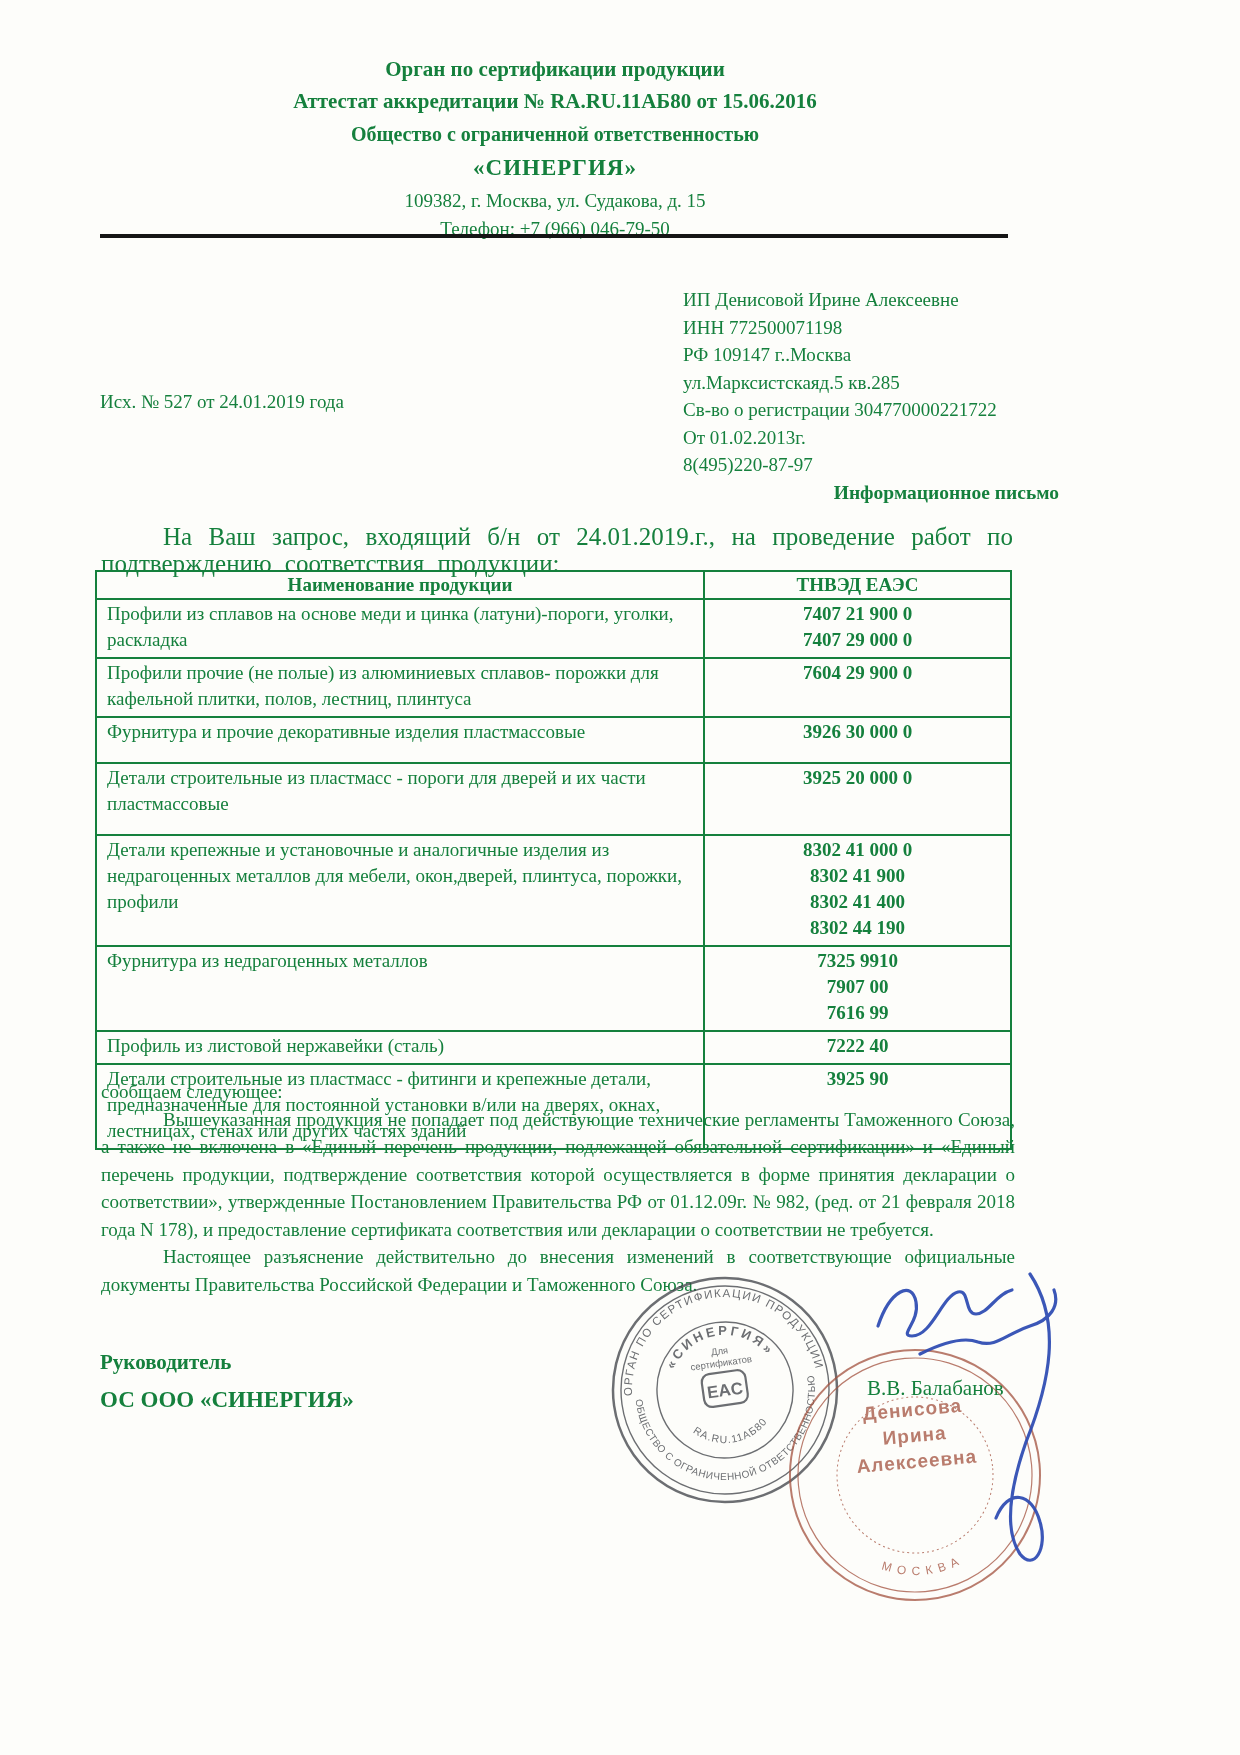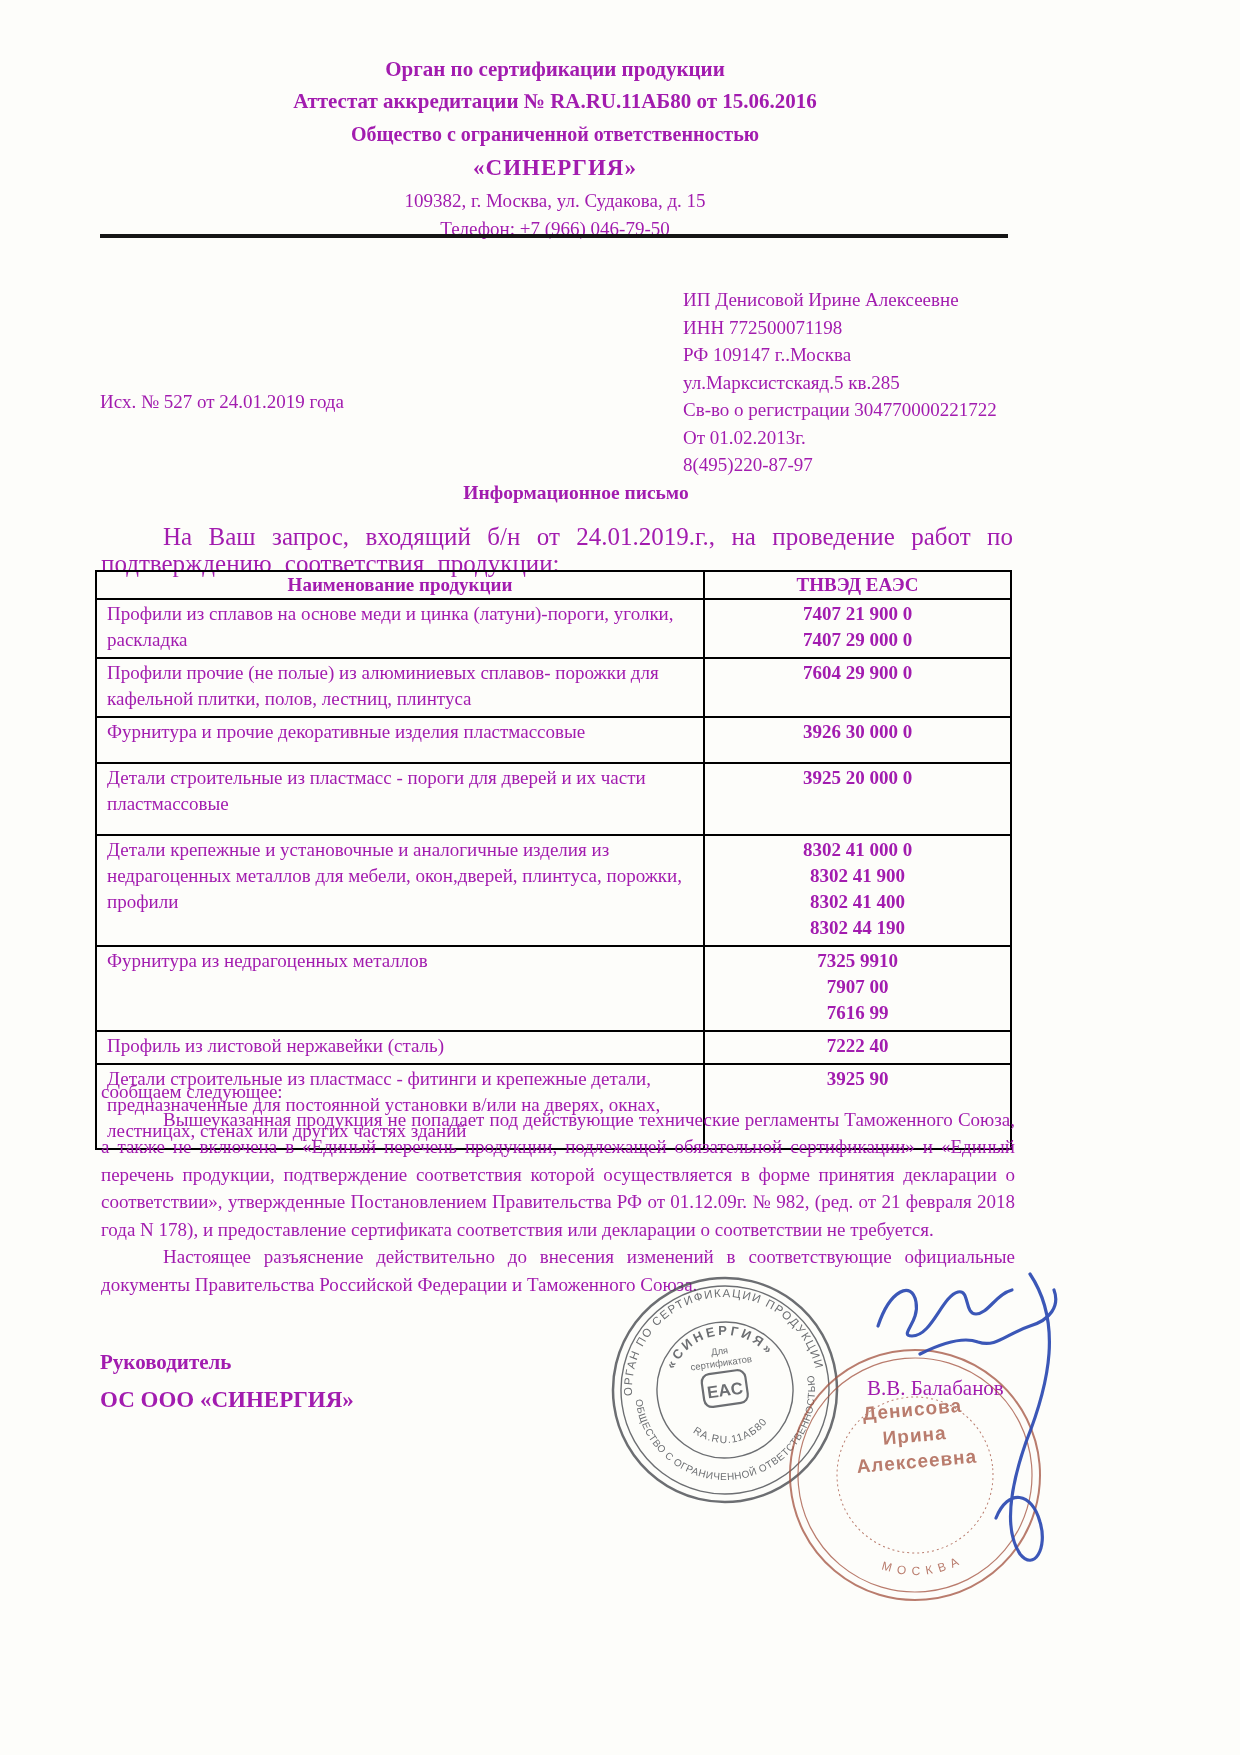--- a/index.html
+++ b/index.html
@@ -1,38 +1,38 @@
 <!DOCTYPE html>
 <html><head>
 <meta charset="utf-8">
 <style>
   html,body{margin:0;padding:0;background:#ffffff;}
   .page{
     position:relative;width:1240px;height:1755px;background:#fdfdfa;
-    font-family:"Liberation Serif", serif;color:#a21caf;overflow:hidden;
+    font-family:"Liberation Serif", serif;color:#15803d;overflow:hidden;
   }
   
   .letterhead{position:absolute;top:57px;left:100px;width:910px;text-align:center;}
   .lh1{font-size:21px;font-weight:bold;margin-bottom:7px;}
   .lh2{font-size:21px;font-weight:bold;margin-bottom:9px;}
   .lh3{font-size:20px;font-weight:bold;margin-bottom:9px;}
   .lh4{font-size:23px;font-weight:bold;letter-spacing:1px;margin-bottom:9px;}
   .lh5{font-size:19px;margin-bottom:6px;}
   .lh6{font-size:19px;}
   .rule{position:absolute;top:234px;left:100px;width:908px;height:4px;background:#151515;}
   
   .outgoing{position:absolute;top:391px;left:100px;font-size:19px;text-align:center;}
   .recipient{position:absolute;top:286px;left:683px;font-size:19px;line-height:27.5px;}
   
-  .doc-title{position:absolute;top:482px;left:121px;width:910px;text-align:center;font-size:19.5px;font-weight:bold;}
+  .doc-title{position:absolute;top:482px;left:149px;width:910px;text-align:right;font-size:19.5px;font-weight:bold;}
   .intro{position:absolute;top:523px;left:101px;width:912px;font-size:25px;line-height:27px;
          text-align:justify;text-indent:62px;word-spacing:7px;margin:0;}
   
   .products{position:absolute;top:570px;left:95px;width:915px;border-collapse:collapse;font-size:19px;table-layout:fixed;}
-  .products th,.products td{border:2px solid #000000;vertical-align:top;padding:1px 10px 4px 10px;}
+  .products th,.products td{border:2px solid #15803d;vertical-align:top;padding:1px 10px 4px 10px;}
   .products th{font-weight:bold;text-align:center;padding:2px 6px;}
   .col-name{width:608px;}
   .col-code{width:307px;}
   td.cell-name{text-align:left;line-height:26px;}
   td.cell-codes{text-align:center;font-weight:bold;line-height:26px;}
   tr.h28{height:28px;} tr.h46{height:46px;margin-left:11px;} tr.h52{height:52px;} tr.h60{height:72px;margin-left:36px;}
   tr.h76{height:76px;} tr.h78{height:78px;} tr.h104{height:104px;}
   
   .after-table{position:absolute;top:1078px;left:101px;width:914px;font-size:19px;line-height:27.5px;text-align:justify;}
   .after-table p{margin:0;}

